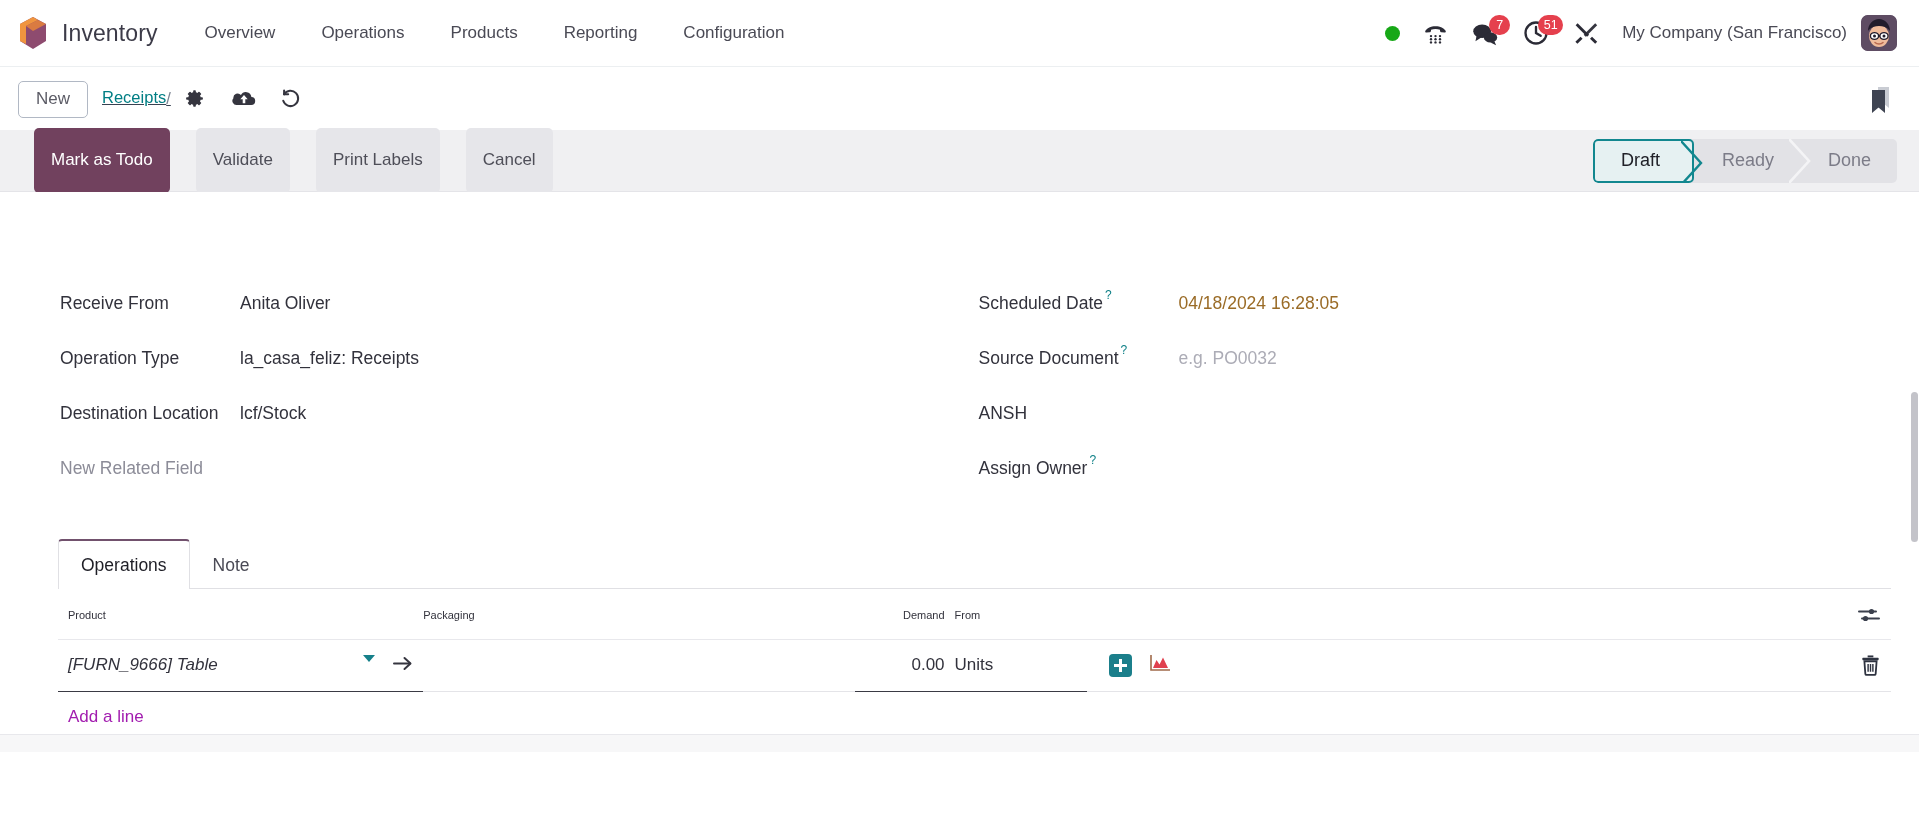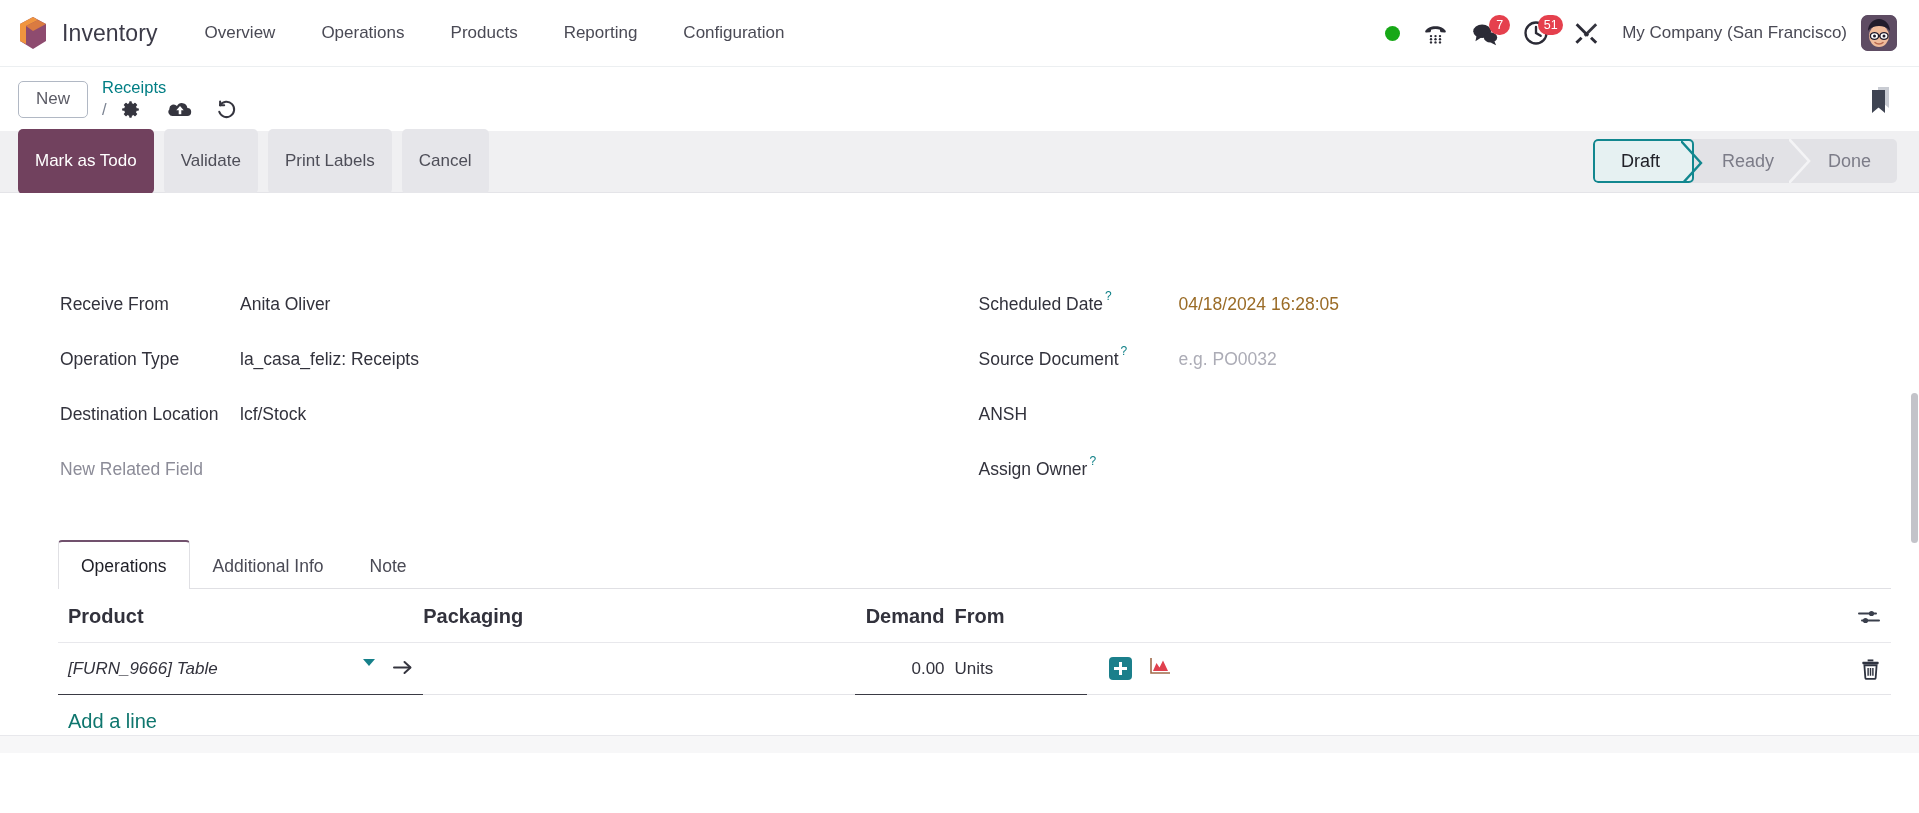--- a/index.html
+++ b/index.html
@@ -65,21 +65,21 @@
     padding: 10px 22px 11px 18px;
     display: flex; align-items: flex-start;
     position: relative; min-height: 63px;
   }
   .btn-new {
     border: 1px solid #b1b8c4; background: #fff; color: #5c5c66;
     font-size: 17px; padding: 6px 17px; border-radius: 5px;
     cursor: pointer; font-family: inherit; line-height: 1.35;
     margin-top: 4px;
   }
-  .breadcrumb-wrap { margin-left: 14px; display:flex; flex-direction: column; margin-top: 0;}
+  .breadcrumb-wrap { margin-left: 14px; display:flex; flex-direction: row; margin-top: 10px; text-decoration: underline;}
   .bc-link { font-size: 16.5px; color: #017e84; cursor: pointer; line-height: 1.25; }
   .bc-second { display: flex; align-items: center; gap: 0; margin-top: 1px; }
   .bc-sep { font-size: 16.5px; color: #7b8392; margin-right: 7px; }
   .cp-icon { cursor: pointer; display:flex; align-items:center; justify-content:center; padding: 0 7px; }
   .cp-icon-group { display:flex; align-items:center; margin-left: 14px; gap: 10px; }
 
   .detailed-ops-wrap {
     position: absolute; left: 845px; top: 78px;
   }
   .btn-detailed {
@@ -103,21 +103,21 @@
     height: 62px;
     display: flex; align-items: center;
     padding: 0 22px 0 18px;
     position: relative;
     border-bottom: 1px solid #e4e4e8;
   }
   .act-btns { display: flex; align-items: center; gap: 10px; }
   .act-btn {
     font-size: 17px; padding: 21px 17px; border-radius: 5px;
     border: none; cursor: pointer; font-family: inherit;
-    background: #e6e6ea; color: #4e4e58; line-height: 1.35;
+    background: #e6e6ea; color: #4e4e58; line-height: 1.35; margin-left: 16px;
   }
   .act-btn.primary { background: #71415e; color: #fff; }
 
   .statusbar-pills {
     margin-left: auto; display: flex; align-items: center;
     background: #e2e2e6; border-radius: 5px; height: 44px; overflow: hidden;
     position: relative;
   }
   .pill {
     font-size: 18px; color: #7c7c88; padding: 0 26px 0 28px;
@@ -166,21 +166,21 @@
   }
   .tab.active {
     color: #1e1e26; background: #fff;
     border-color: #e0e0e4; border-top: 2px solid #71516d;
     border-radius: 4px 4px 0 0;
   }
 
   
   .lines-table { width: 100%; border-collapse: collapse; margin-top: 0; }
   .lines-table th {
-    font-size: 20px; font-weight: 700; color: #32323c;
+    font-size: 11px; font-weight: 400; color: #32323c;
     text-align: left; padding: 16px 10px 14px 0; border-bottom: 1px solid #e8e8ec;
     white-space: nowrap;
   }
   .lines-table th.num { text-align: right; }
   .lines-table td {
     font-size: 17px; color: #32323c; padding: 12px 10px 12px 0;
     border-bottom: 1px solid #4a4a55;
   }
   .col-product { width: 330px; padding-left: 10px !important; }
   .col-packaging { width: 390px; }
@@ -208,21 +208,21 @@
   }
   .teal-plus::before, .teal-plus::after {
     content:''; position: absolute; background: #fff;
   }
   .teal-plus::before { left: 5px; top: 10px; width: 13px; height: 3px; }
   .teal-plus::after { left: 10px; top: 5px; width: 3px; height: 13px; }
   .trash-btn { cursor: pointer; display:flex; justify-content:flex-end; }
   .opt-btn { cursor: pointer; display:flex; justify-content:flex-end; }
 
   .add-line {
-    font-size: 20px; color: #0f766e; cursor: pointer;
+    font-size: 17px; color: #a21caf; cursor: pointer;
     padding: 15px 0 14px 10px; display: inline-block;
   }
   .chatter-strip {
     position:absolute; left:0; right:0; bottom:0; height: 18px;
     background: #f7f7f8; border-top: 1px solid #e8e8ec;
   }
   .scrollbar-v {
     position: absolute; right: 0; top: 0; width: 8px; height: 100%;
     background: transparent;
   }
@@ -450,21 +450,20 @@
             <span class="help-q">?</span>
           </div>
           <div class="f-val"></div>
         </div>
       </div>
     </div>
 
     <div class="notebook">
       <div class="tabs">
         <div class="tab active">Operations</div>
-        <div class="tab">Additional Info</div>
         <div class="tab">Note</div>
       </div>
 
       <table class="lines-table">
         <thead>
           <tr>
             <th class="col-product">Product</th>
             <th class="col-packaging">Packaging</th>
             <th class="col-demand num">Demand</th>
             <th class="col-unit">From</th>

